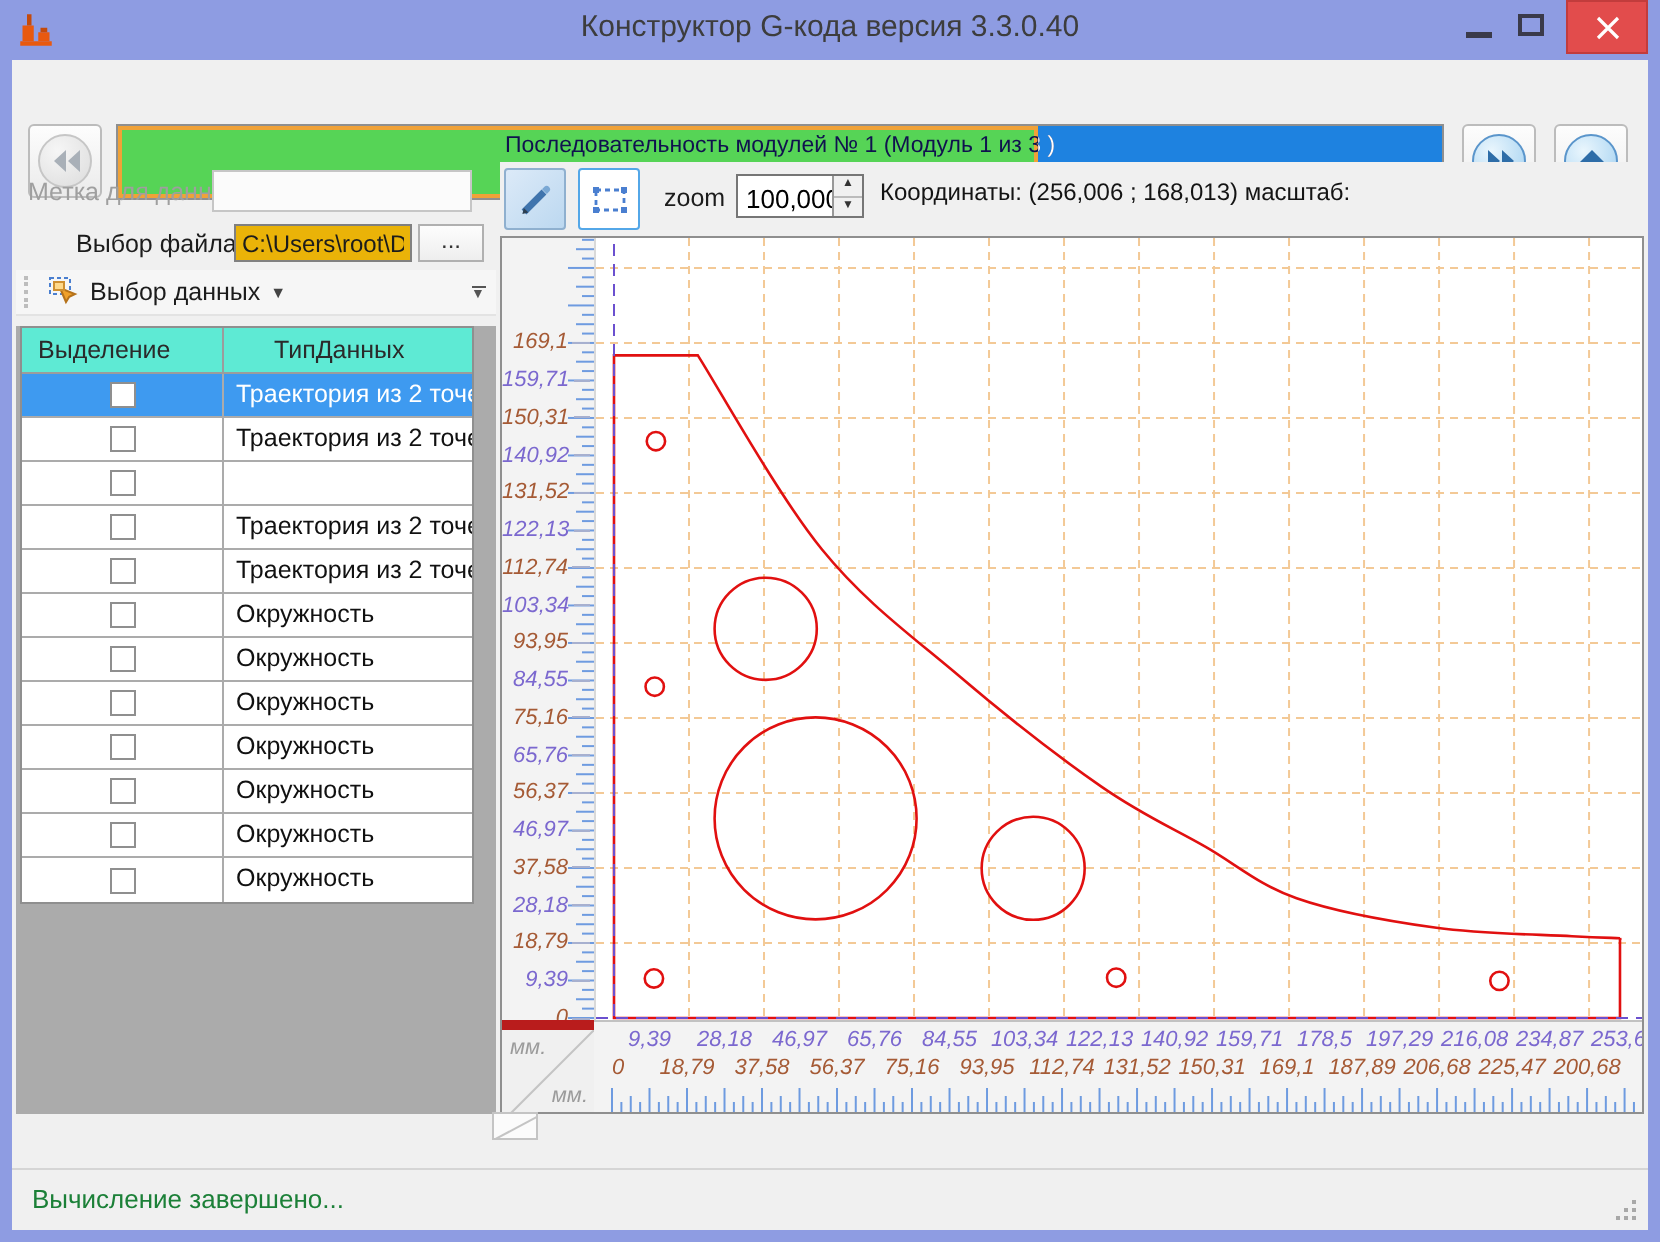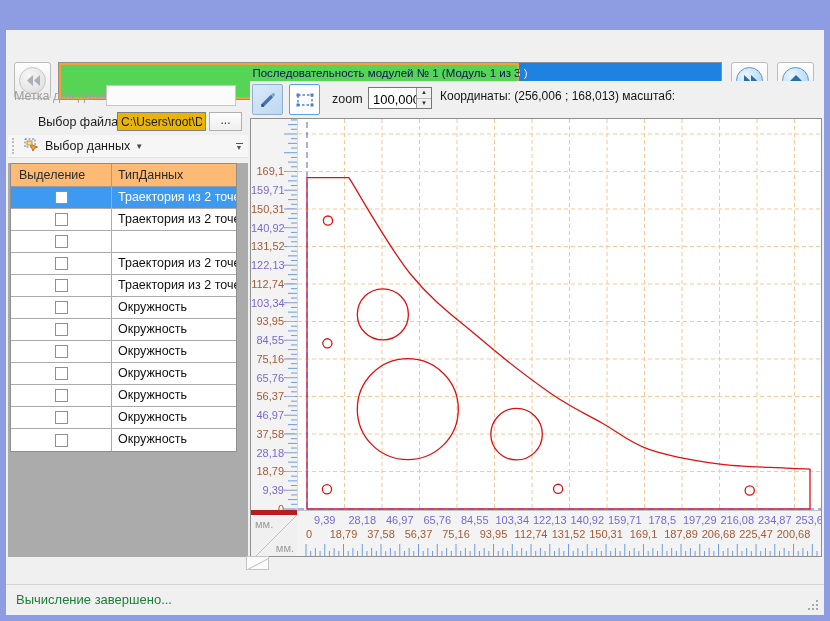--- a/index.html
+++ b/index.html
@@ -39,21 +39,21 @@
   .dots-btn{position:absolute;width:33px;height:19px;background:linear-gradient(#fdfdfd,#eee);border:1px solid #b0b0b0;font-size:12px;text-align:center;color:#333;line-height:15px;}
   .tstrip{position:absolute;left:2px;top:54px;width:240px;height:23px;background:#f6f6f6;border-bottom:1px solid #e3e3e3;display:flex;align-items:center;}
   .grip{width:3px;height:16px;border-left:2px dotted #bdbdbd;margin:0 5px 0 4px;}
   .tsbtn{display:flex;align-items:center;gap:5px;font-size:12.5px;color:#1c1c1c;padding:2px 4px;}
   .caret{font-size:8px;color:#444;}
   .ovf{position:absolute;right:2px;top:2px;width:14px;height:19px;display:flex;flex-direction:column;align-items:center;justify-content:center;gap:1px;}
   .ovf i{width:7px;height:1px;background:#555;} .ovf b{font-size:7px;color:#555;line-height:5px;}
   
   .tablewrap{position:absolute;left:2px;top:82px;width:240px;height:394px;background:#ababab;}
   .grid-table{position:absolute;left:2px;top:0;width:227px;border:1px solid #8f8f8f;background:#fff;}
-  .thead{display:flex;height:23px;background:#fdba74;border-bottom:1px solid #9c9c9c;}
+  .thead{display:flex;height:23px;background:#5eead4;border-bottom:1px solid #9c9c9c;gap:19px;}
   .thead .hc{font-size:12.5px;color:#2a2a2a;padding:4px 0 0 8px;}
   .hc.c1{width:101px;border-right:1px solid #9c9c9c;}
   .hc.c2{flex:1;padding-left:6px;}
   .trow{display:flex;height:22px;border-bottom:1px solid #ababab;background:#fff;}
   .trow:last-child{border-bottom:none;}
   .trow .rc1{width:101px;border-right:1px solid #ababab;display:flex;align-items:center;justify-content:center;}
   .trow .rc2{flex:1;font-size:12.5px;color:#111;padding:3px 0 0 6px;white-space:nowrap;overflow:hidden;}
   .cb{width:13px;height:13px;border:1px solid #8f8f8f;background:#fff;}
   .trow.sel{background:#3e9af0;} .trow.sel .rc2{color:#fff;}
   
@@ -63,21 +63,21 @@
   .icbtn.pan{left:39px;background:#fff;border:1px solid #53a7e8;}
   .icbtn svg{position:absolute;left:5px;top:5px;}
   .zlabel{position:absolute;left:82px;top:11px;font-size:12.5px;color:#1c1c1c;}
   .spin{position:absolute;left:118px;top:6px;width:64px;height:22px;border:1px solid #767676;background:#fff;}
   .spin input{position:absolute;left:0;top:0;width:47px;height:20px;border:none;font-size:13px;padding:2px 0 0 4px;outline:none;}
   .spin .arr{position:absolute;right:0;top:0;width:15px;height:20px;border-left:1px solid #999;display:flex;flex-direction:column;}
   .spin .arr div{flex:1;background:#f0f0f0;font-size:6px;line-height:9px;text-align:center;color:#333;}
   .spin .arr div:first-child{border-bottom:1px solid #bbb;}
   .coords{position:absolute;left:190px;top:8px;font-size:12px;color:#141414;}
   
-  .graph{position:absolute;left:244px;top:88px;width:572px;height:439px;border:1px solid #8f8f8f;background:#f3f3f3;}
+  .graph{position:absolute;left:244px;top:88px;width:572px;height:439px;border:1px solid #8f8f8f;background:#f3f3f3;font-style:italic;}
   .vruler{position:absolute;left:0;top:0;width:46px;height:391px;background:#f3f3f3;overflow:hidden;}
   .vlab{position:absolute;left:0;width:44px;height:14px;display:flex;justify-content:flex-end;align-items:center;font-size:11px;}
   .vlab i{display:block;width:9px;height:1px;background:#a7b0cf;margin-left:2px;}
   .corner{position:absolute;left:0;top:391px;width:46px;height:46px;background:#f0f0f0;border-top:5px solid #b91c1c;}
   .corner .u1{position:absolute;left:4px;top:3px;font-size:11px;color:#9b9b9b;}
   .corner .u2{position:absolute;right:3px;bottom:2px;font-size:11px;color:#9b9b9b;}
   .plot{position:absolute;left:46px;top:0;width:524px;height:391px;background:#ffffff;border-left:1px solid #d9d9d9;overflow:hidden;}
   .hruler{position:absolute;left:46px;top:391px;width:524px;height:46px;background:#f3f3f3;border-top:1px solid #c2c2c2;overflow:hidden;}
   .hlab{position:absolute;font-size:11px;white-space:nowrap;}
   
@@ -85,20 +85,41 @@
   .stext{position:absolute;left:10px;top:7px;font-size:13px;color:#1c8038;}
   .sgrip{position:absolute;right:4px;bottom:3px;}
   .splitbox{position:absolute;left:240px;top:526px;width:23px;height:14px;background:#fbfbfb;border:1px solid #c4c4c4;overflow:hidden;}
   .splitbox i{position:absolute;left:-3px;top:6px;width:30px;height:1px;background:#c4c4c4;transform:rotate(-28deg);}
 </style>
 </head>
 <body>
 
 <div class="win">
 
+  <div class="titlebar">
+    <svg class="appicon" viewBox="0 0 16 16">
+      <path fill="#e8590f" d="M1 13h14v2H1z"></path>
+      <path fill="#e8590f" d="M2 6h5v7H2z"></path>
+      <path fill="#c44a0c" d="M4 1h2v5H4z"></path>
+      <path fill="#e8590f" d="M9 9h5v4H9z"></path>
+      <path fill="#c44a0c" d="M10 7h3v2h-3z"></path>
+    </svg>
+    <div class="title">Конструктор G-кода версия 3.3.0.40</div>
+    <div class="wbtn btn-min">
+        <i></i>
+      </div>
+    <div class="wbtn btn-max">
+        <i></i>
+      </div>
+    <div class="wbtn btn-close">
+      <svg width="12" height="12" viewBox="0 0 12 12">
+        <path stroke="#fff" stroke-width="1.6" d="M1 1l10 10M11 1L1 11" fill="none"></path>
+      </svg>
+    </div>
+  </div>
 
   <div class="inner">
 
 
     <div class="navbtn" style="left:8px">
       <div class="circ dis">
         <svg width="16" height="13" viewBox="0 0 16 13">
             <path fill="#a9b0b8" d="M8 1L2 6.5 8 12zM15 1L9 6.5 15 12z"></path>
           </svg>
       </div>

